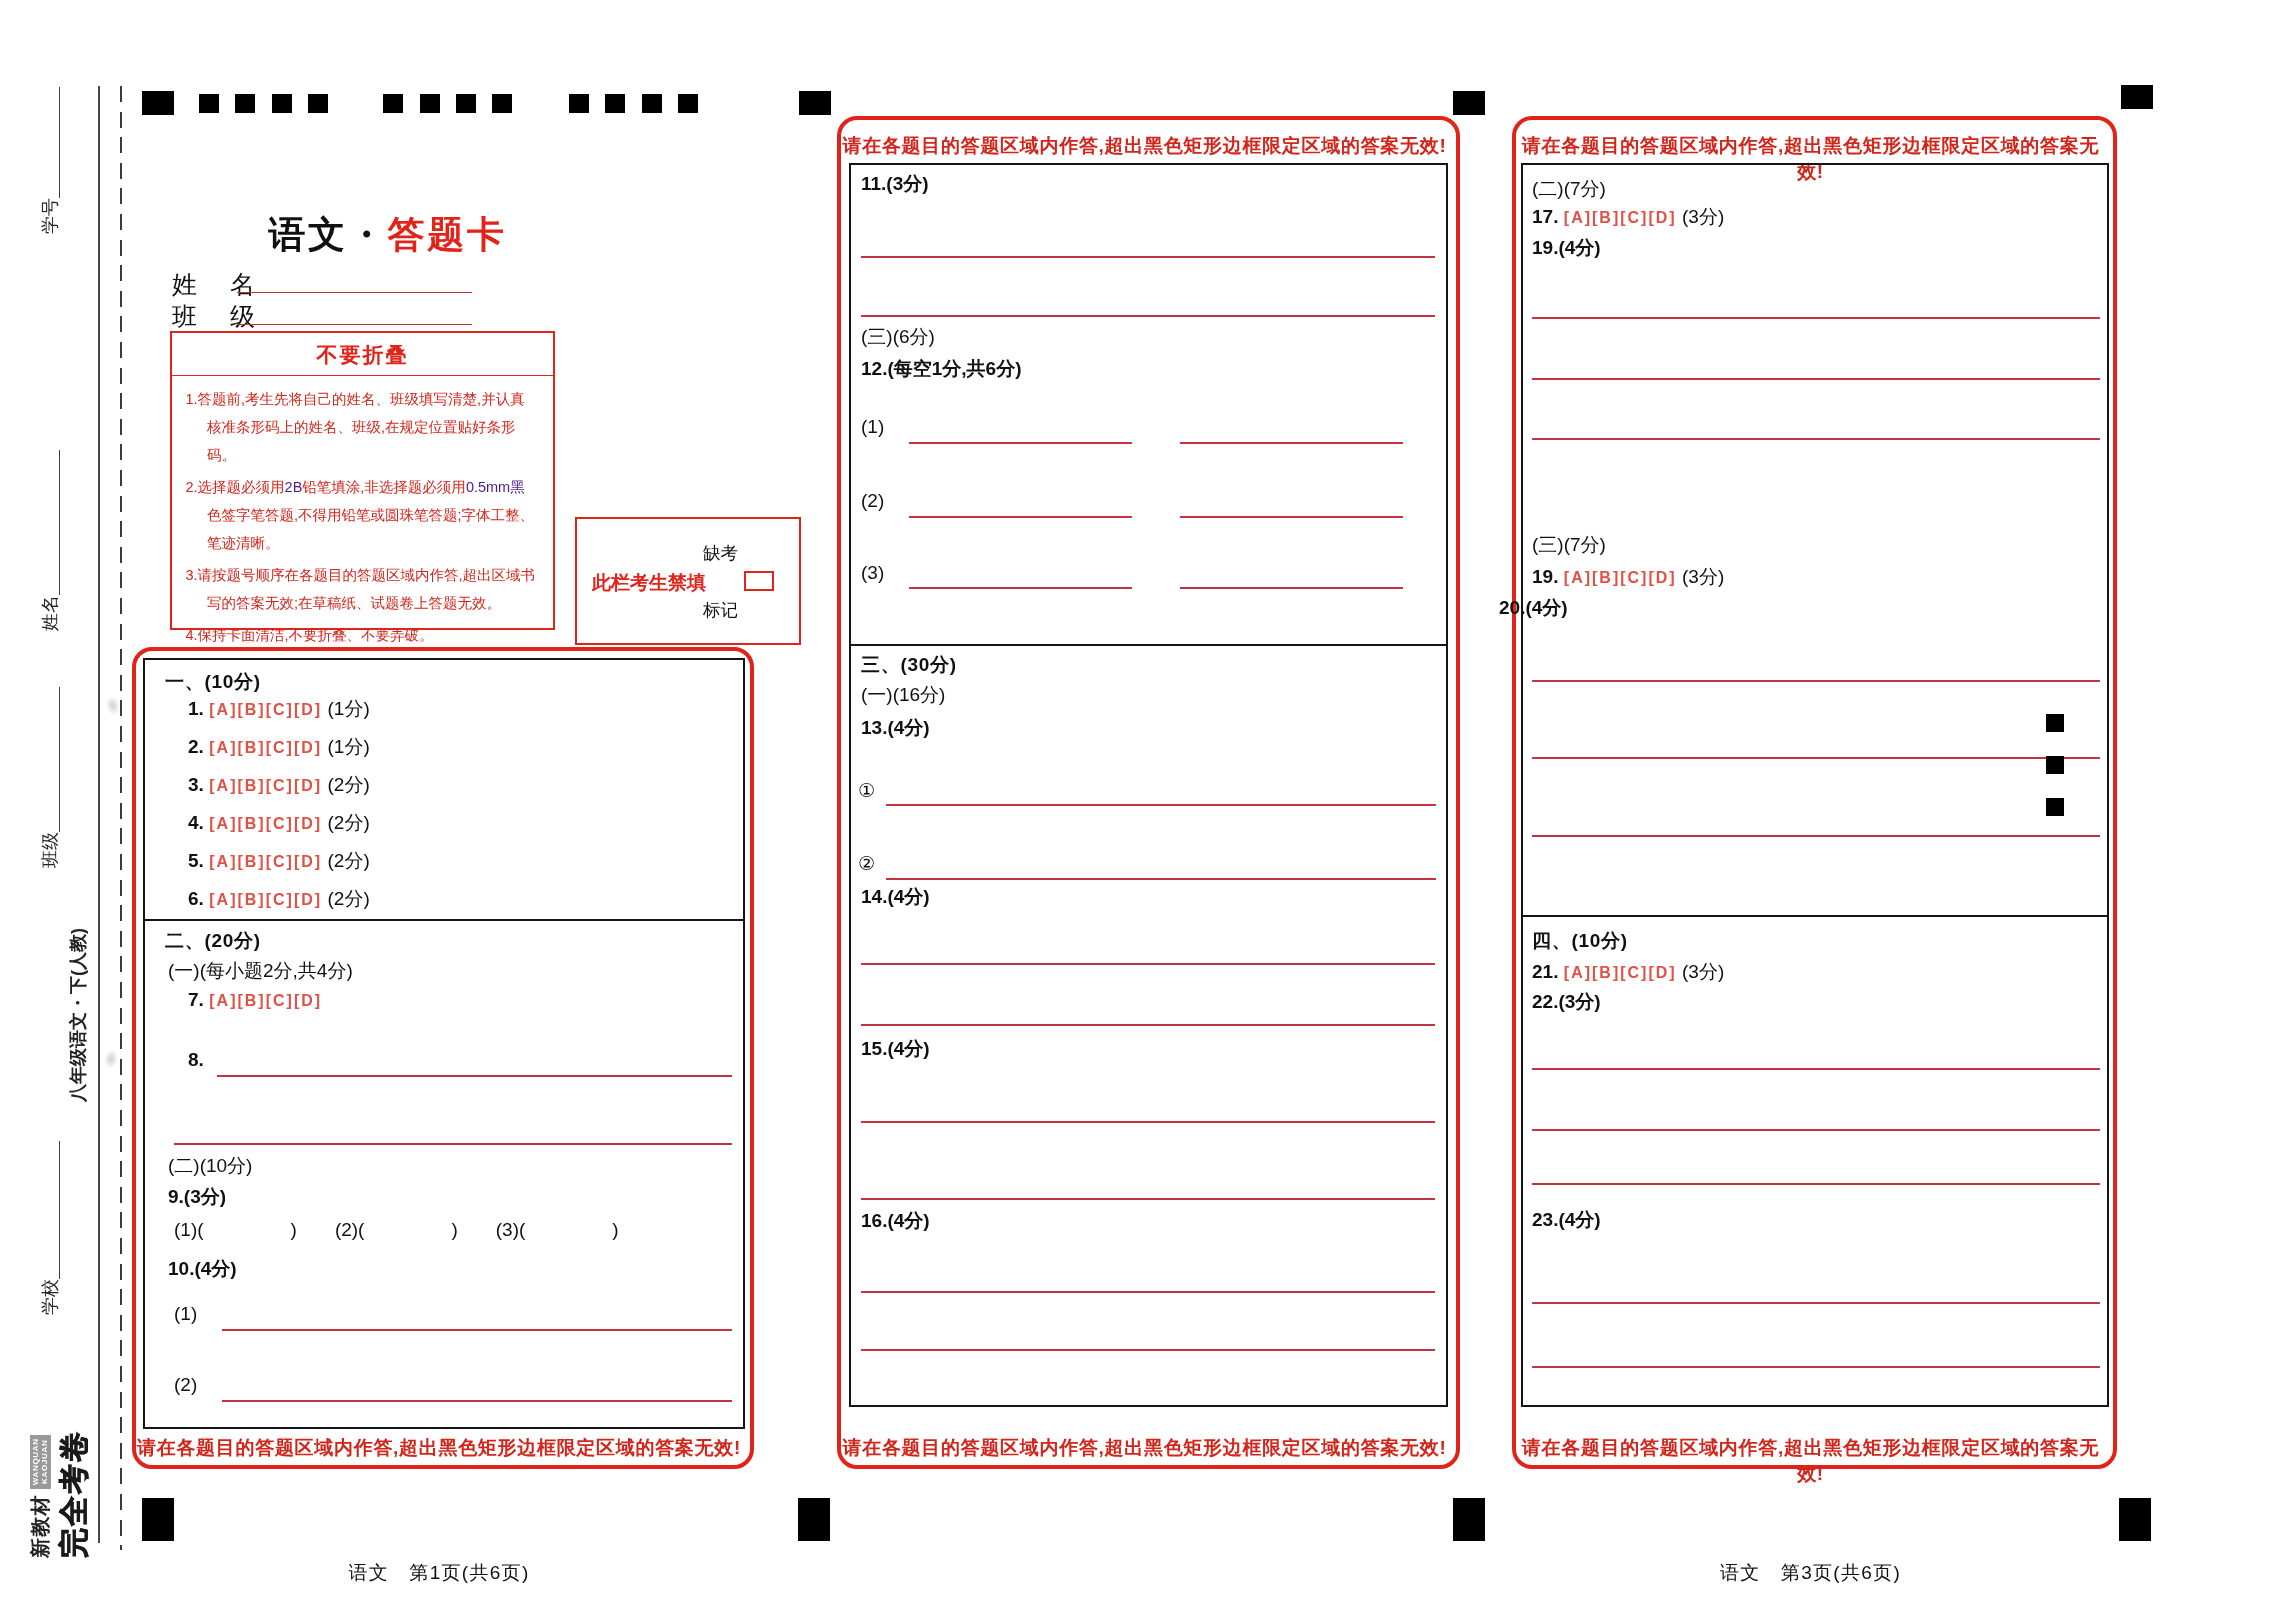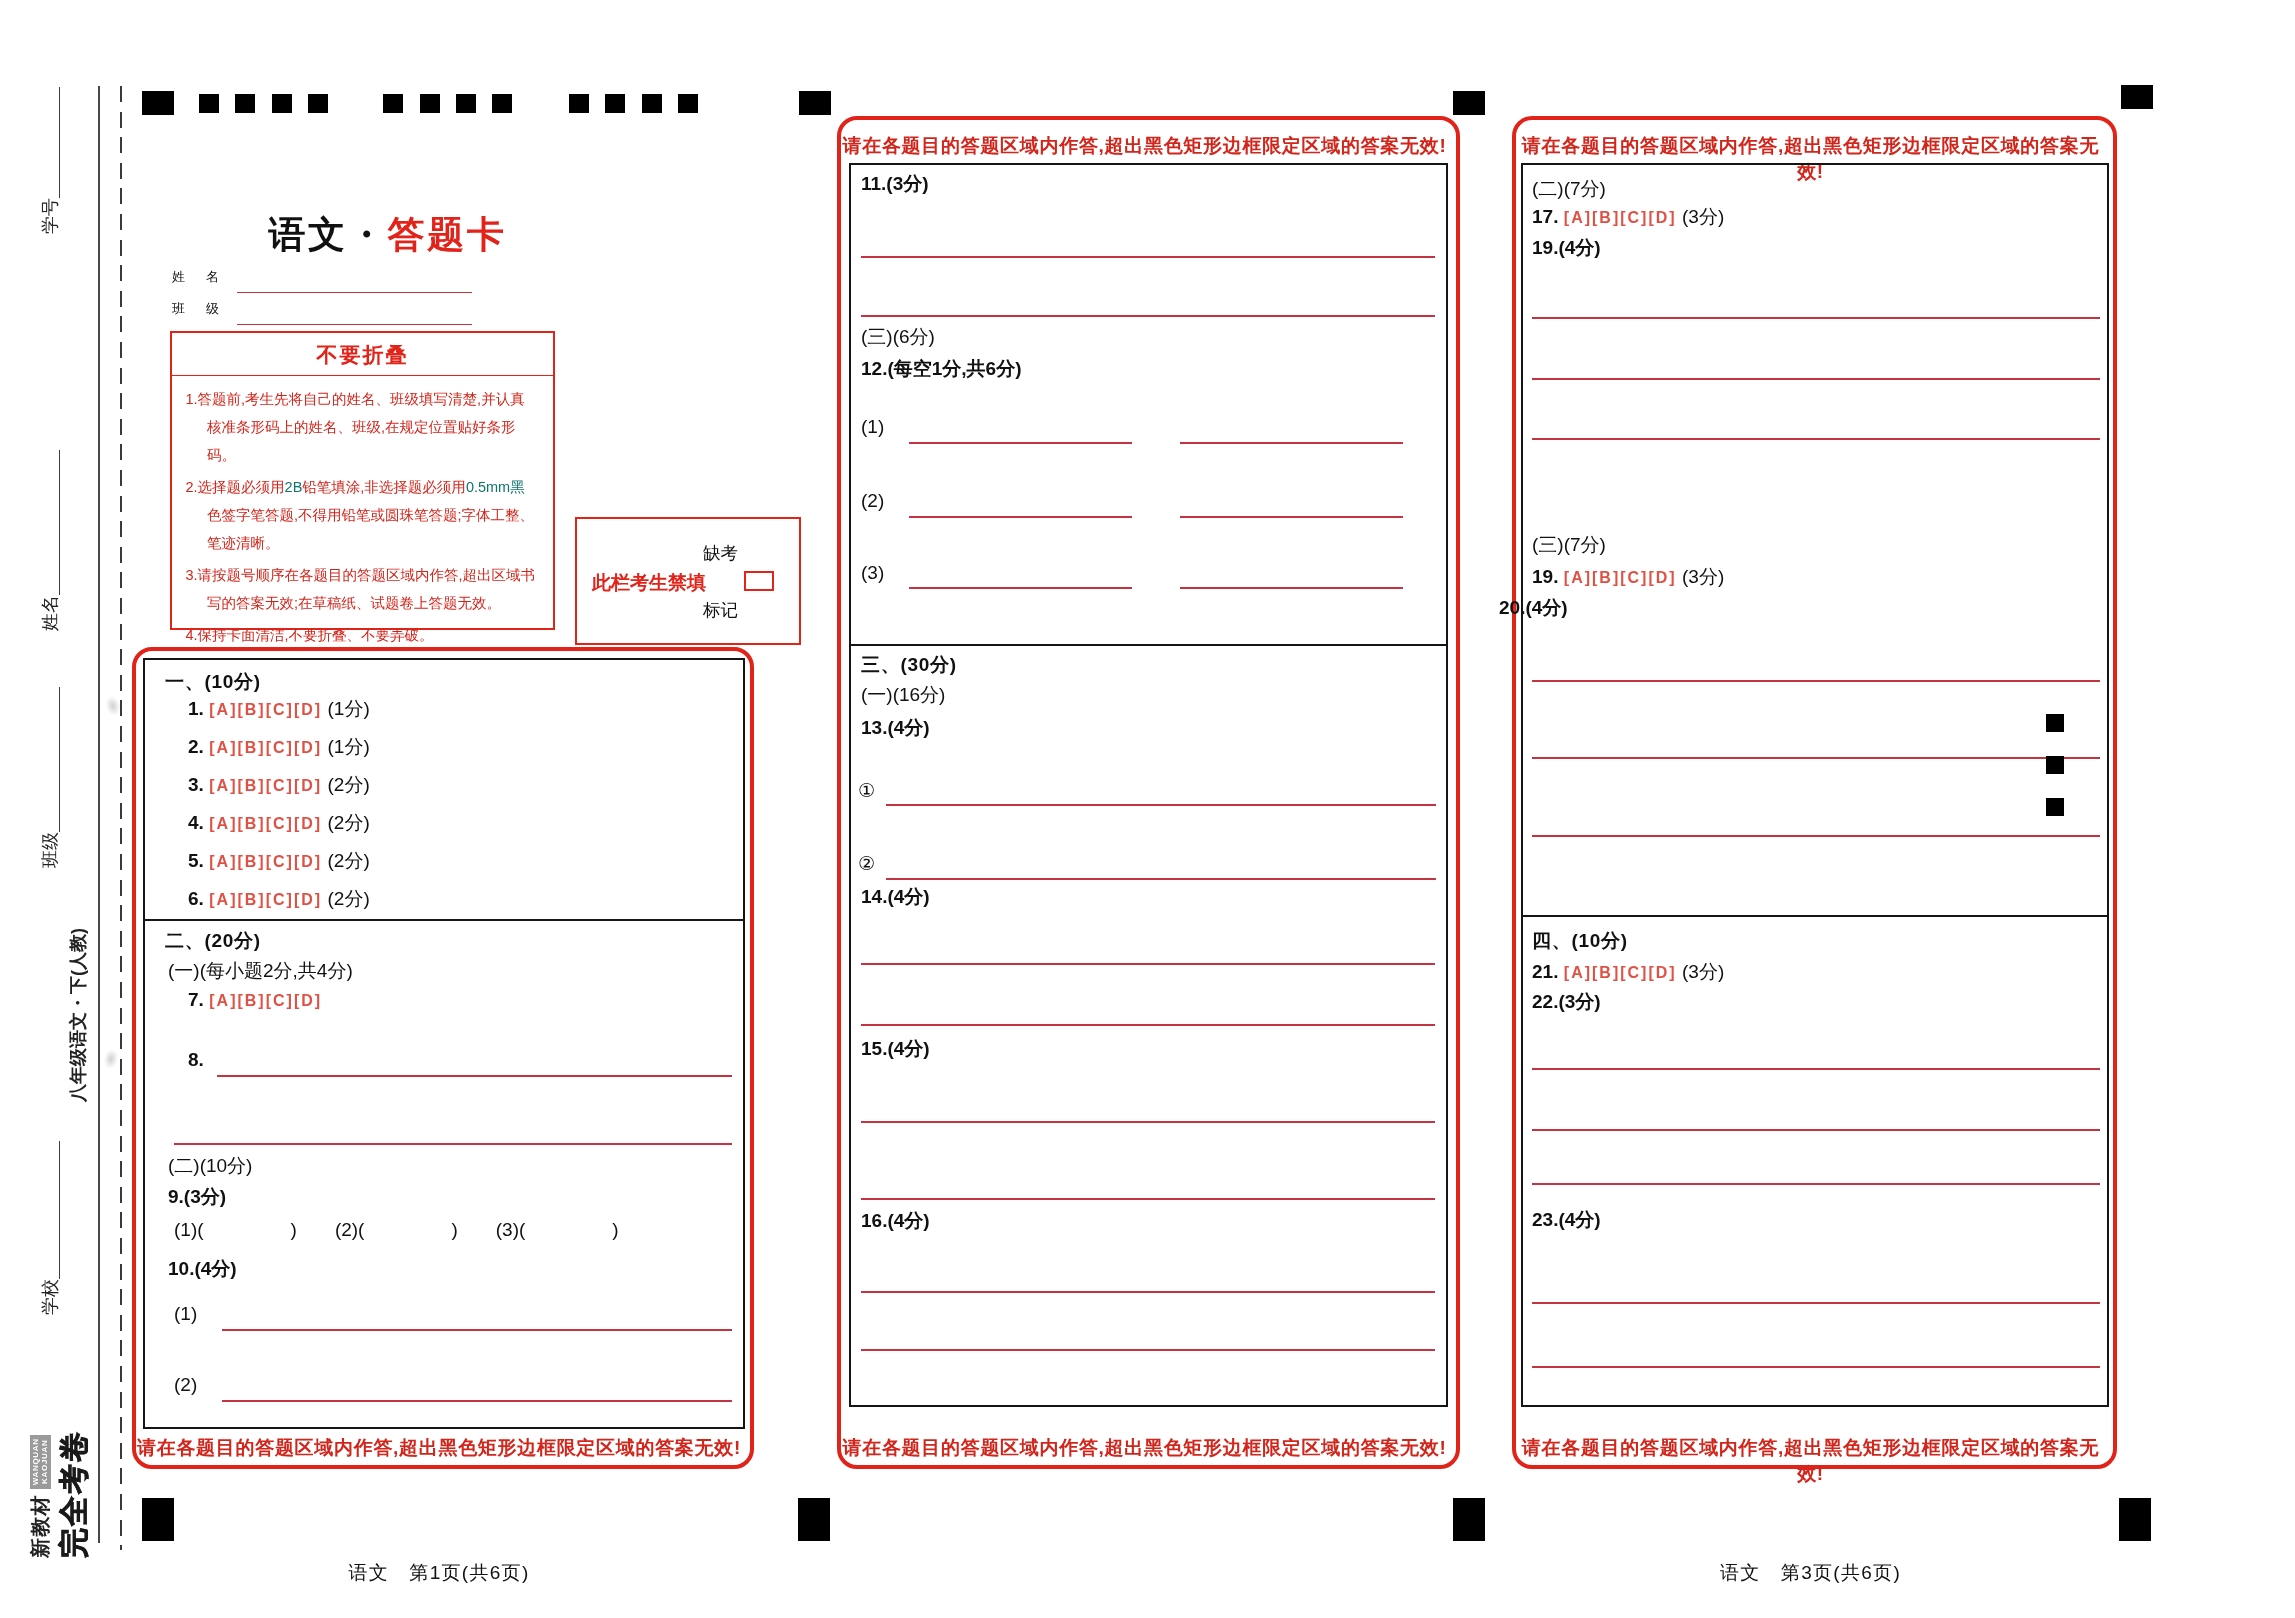--- a/index.html
+++ b/index.html
@@ -20,30 +20,30 @@
   .logo-row1{display:flex;align-items:center;gap:5.4px;}
   .logo-cn1{font-size:20px;font-weight:bold;color:#222;letter-spacing:1.3px;}
   .logo-gray{background:#9a9a9a;color:#fff;font-size:8px;line-height:8.7px;padding:2px 3.4px;
              font-weight:bold;letter-spacing:0.7px;text-align:center;}
   .logo-cn2{font-size:30px;font-weight:900;color:#1a1a1a;letter-spacing:2px;
             -webkit-text-stroke:0.7px #1a1a1a;}
   
   .h-title{position:absolute;font-size:32px;font-weight:900;color:#e2231a;letter-spacing:4.7px;text-align:center;}
   .h-sub{position:absolute;font-size:37px;font-weight:900;letter-spacing:2.7px;text-align:center;color:#111;}
   .h-sub .red{color:#e2231a;}
-  .fld{position:absolute;font-size:13px;color:#111;letter-spacing:4px;}
+  .fld{position:absolute;font-size:25px;color:#111;letter-spacing:4px;}
   .fld-line{position:absolute;border-top:1.3px solid #c43338;}
   
   .notice{position:absolute;border:2px solid #e2231a;}
   .notice-title{position:absolute;width:100%;text-align:center;color:#e2231a;
                 font-size:21px;font-weight:bold;letter-spacing:2px;}
   .notice-div{position:absolute;left:0;right:0;border-top:1.3px solid #e2231a;}
   .notice-list{position:absolute;color:#d2261c;font-size:14.5px;line-height:28px;}
   .notice-item{padding-left:21.5px;text-indent:-21.5px;margin-bottom:4px;}
-  .blackseg{color:#0f766e;}
+  .blackseg{color:#4c1d95;}
   
   .barcode{position:absolute;border:2px dashed #e2231a;display:flex;align-items:center;justify-content:center;}
   .barcode span{color:#e2231a;font-size:22px;font-weight:bold;letter-spacing:2.7px;}
   .absentbox{position:absolute;border:2.7px solid #e2231a;}
   .absent-forbid{position:absolute;color:#e2231a;font-size:19px;font-weight:bold;}
   .absent-side{position:absolute;color:#111;font-size:17.5px;}
   .absent-square{position:absolute;border:2px solid #e2231a;background:#fff;}
   
   .redbox{position:absolute;border:4px solid #e2231a;border-radius:20px;}
   .blackbox{position:absolute;border:2px solid #151515;}

